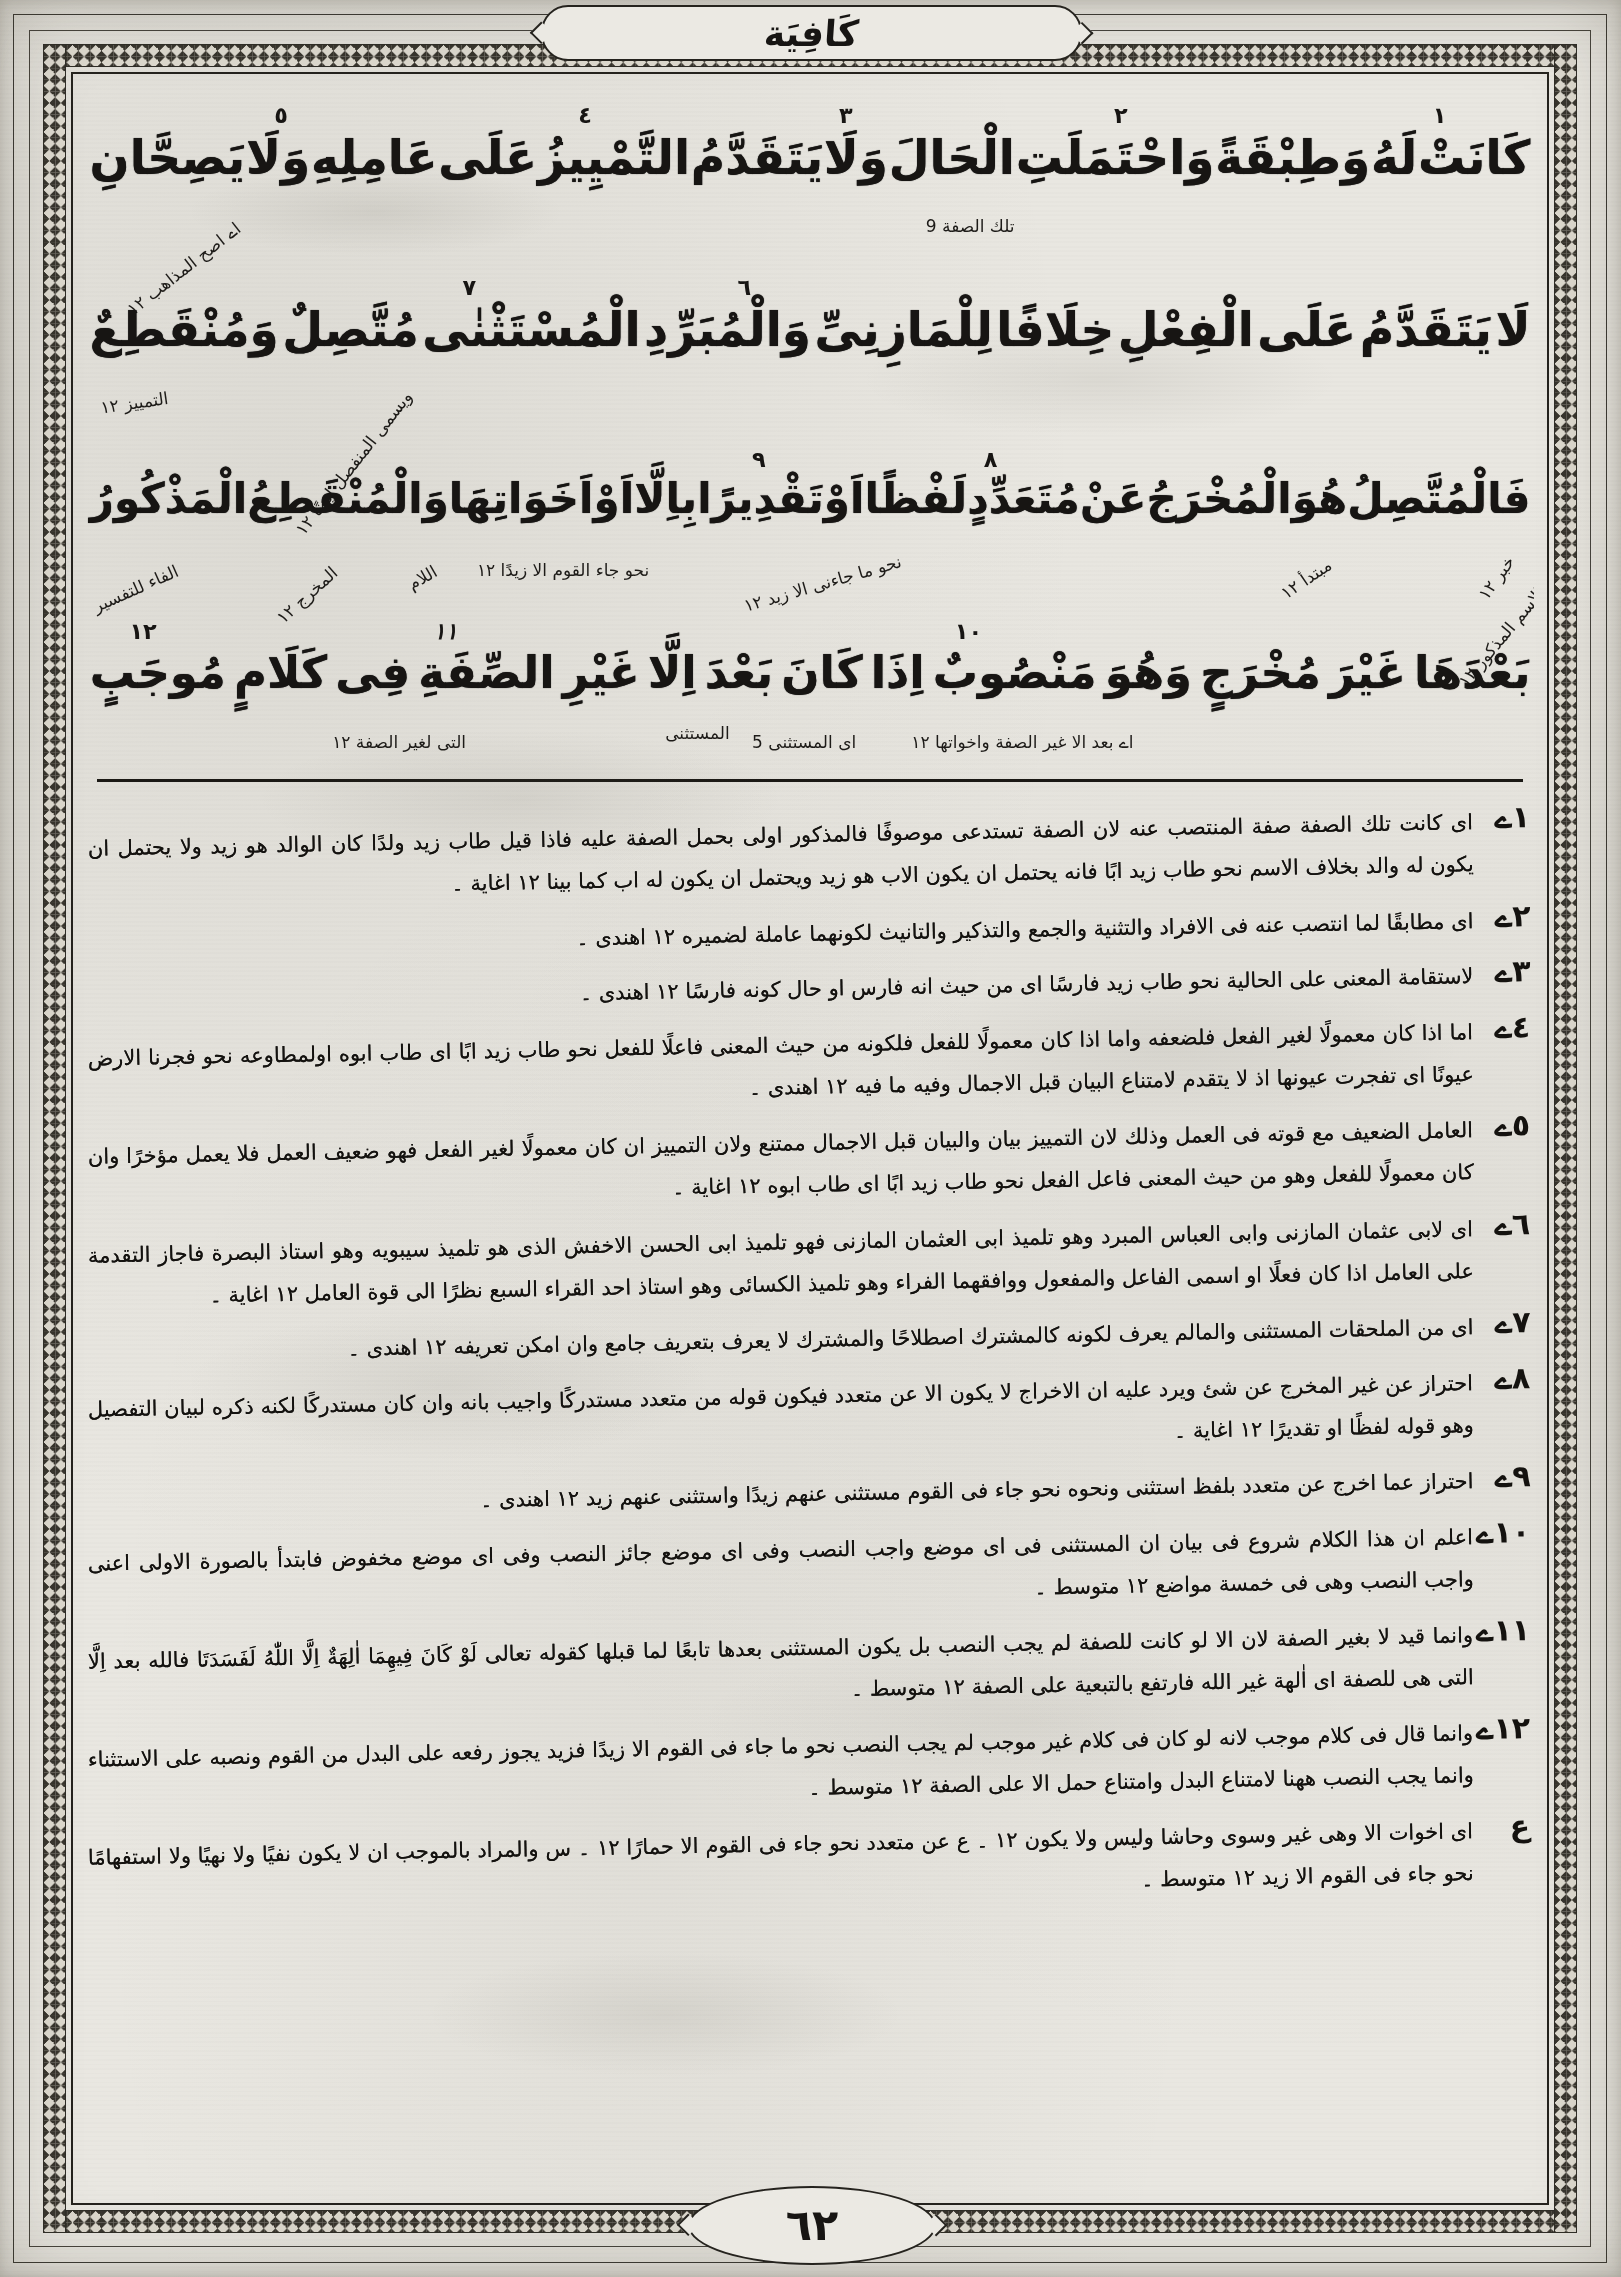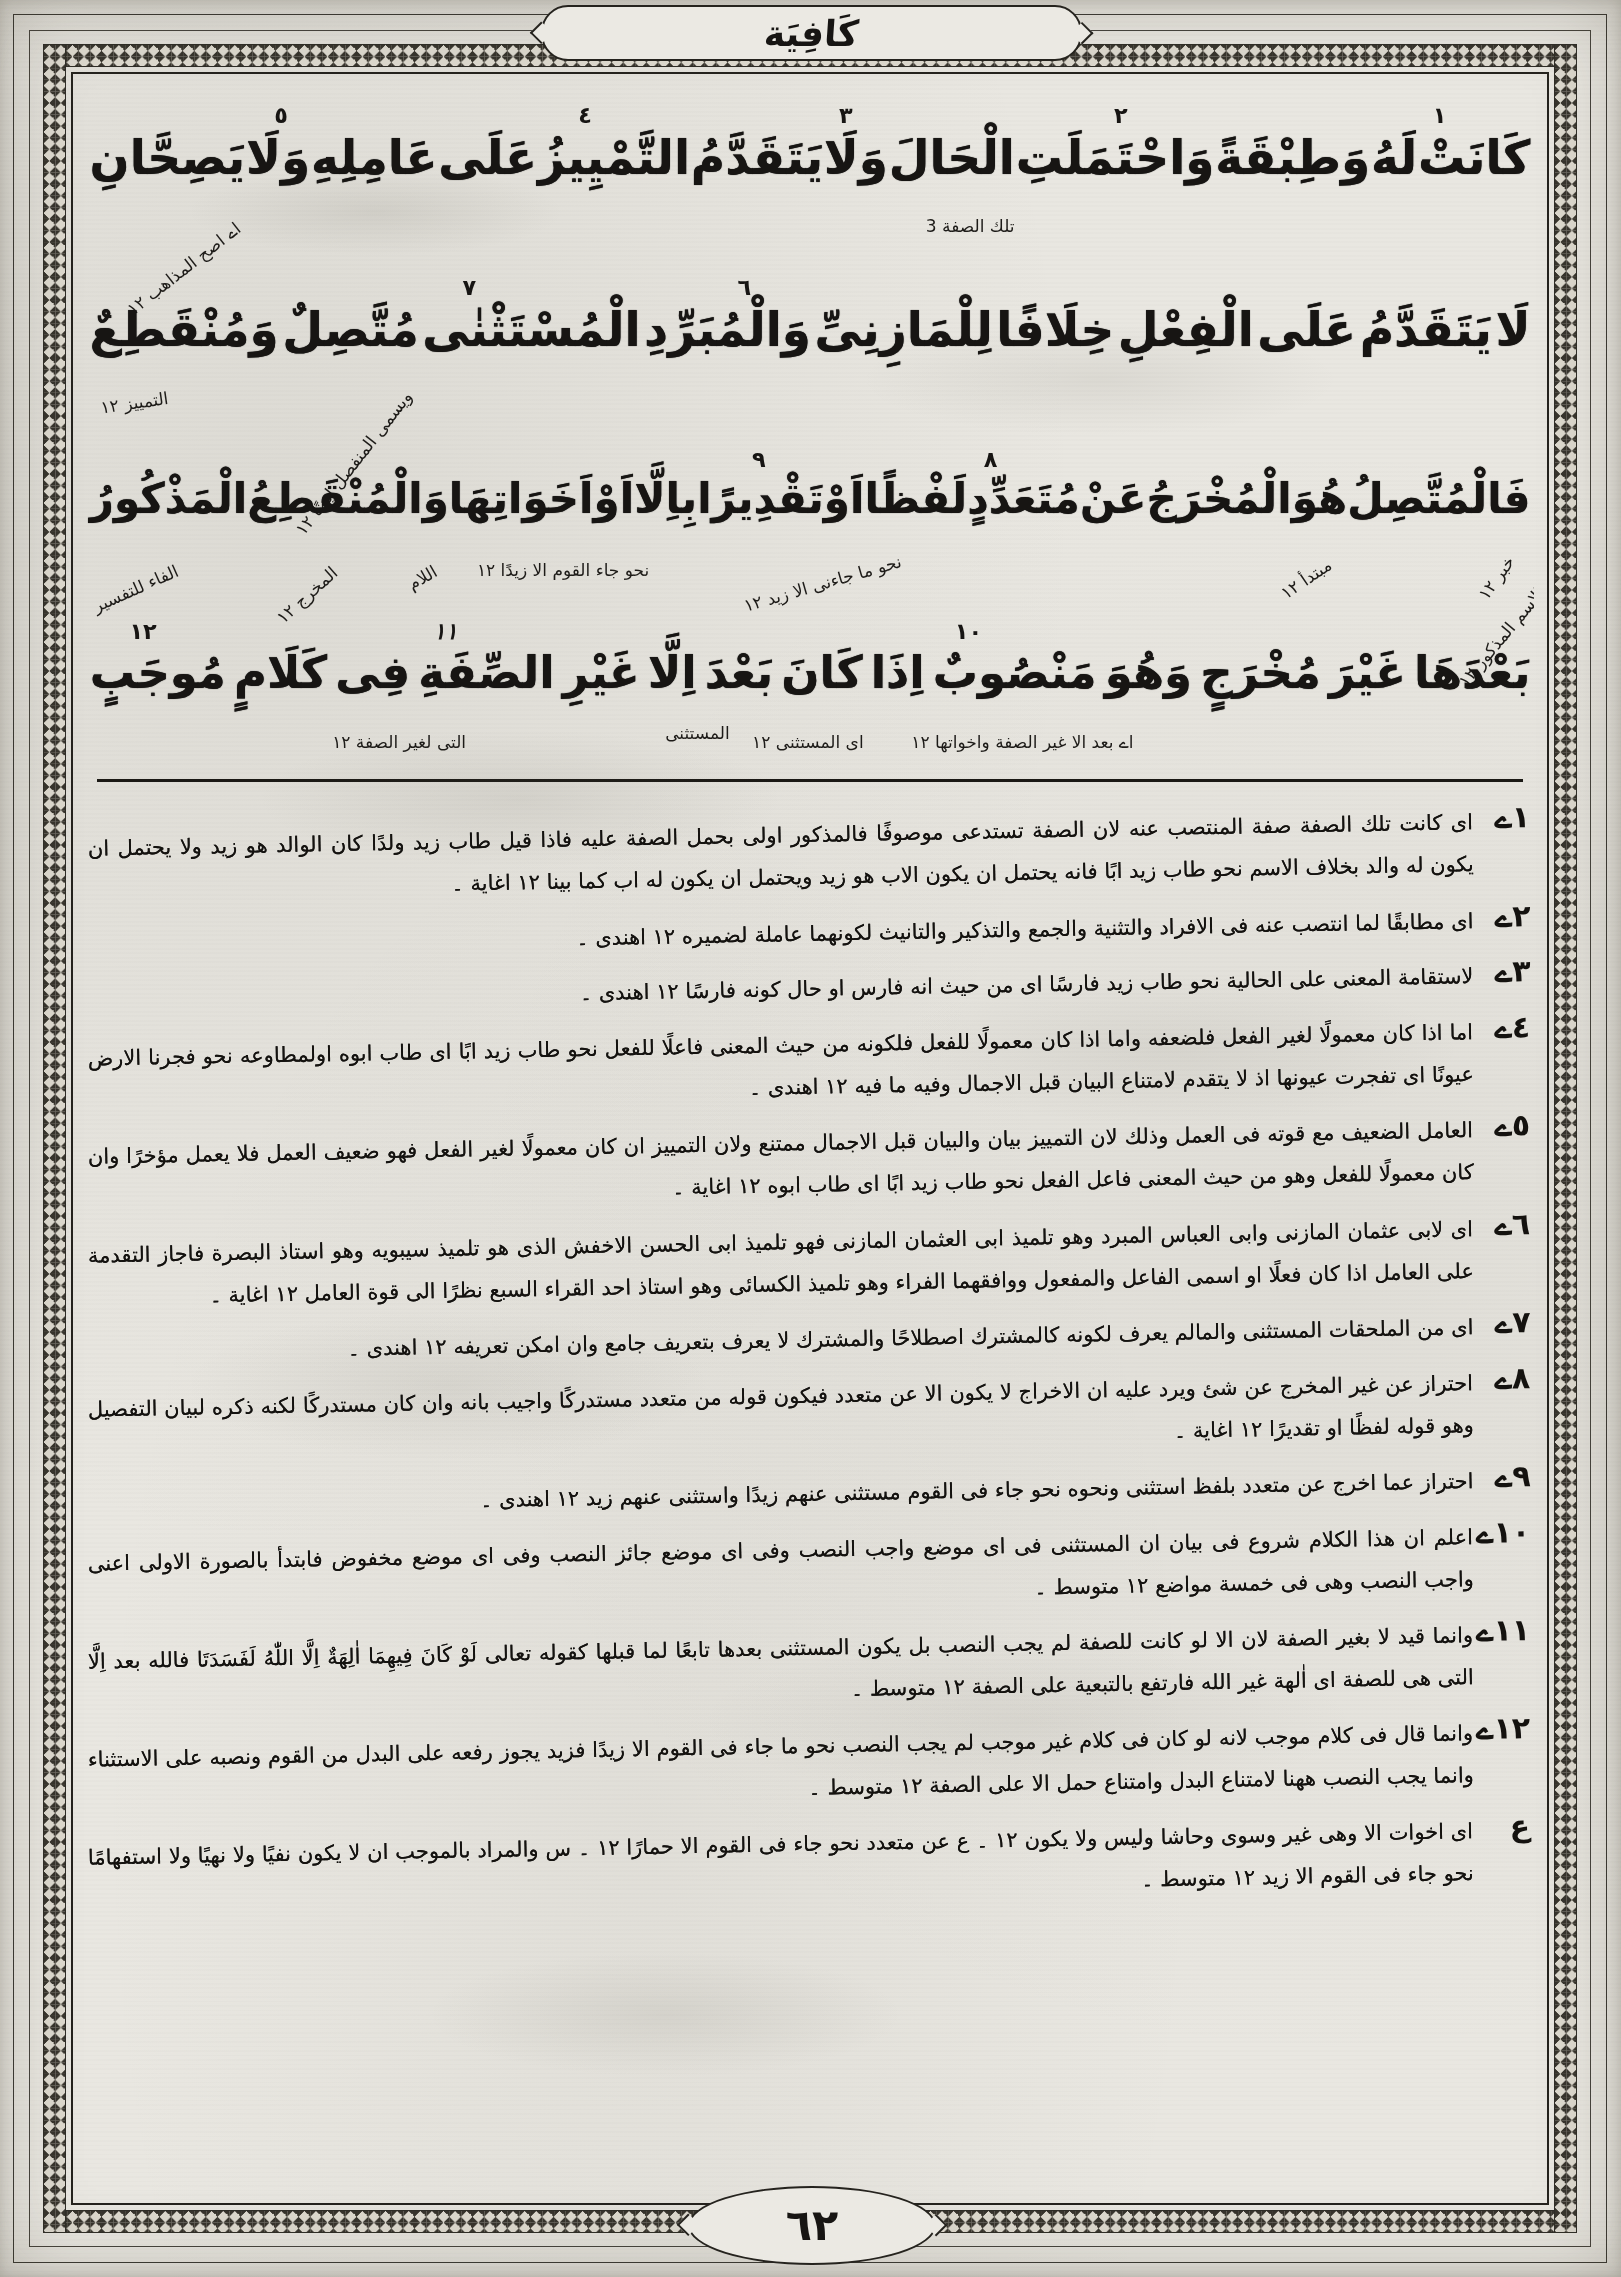--- a/index.html
+++ b/index.html
@@ -111,21 +111,21 @@
             <span class="w">عَلَى</span>
             <span class="w">عَامِلِهِ</span>
             <span class="w">وَلَا</span>
             <span class="w">يَصِحَّانِ</span>
           </div>
           <span class="ref" style="left: 93%;">١</span>
           <span class="ref" style="left: 71%;">٢</span>
           <span class="ref" style="left: 52%;">٣</span>
           <span class="ref" style="left: 34%;">٤</span>
           <span class="ref" style="left: 13%;">٥</span>
-          <span class="ann" style="left: 58%;">تلك الصفة 3</span>
+          <span class="ann" style="left: 58%;">تلك الصفة 9</span>
           <span class="ann" style="left: 1%; transform: rotate(-38deg);">اے اصح المذاهب ١٢</span>
         </div>
         <div class="matn-line">
           <div class="matn-text">
             <span class="w">لَا</span>
             <span class="w">يَتَقَدَّمُ</span>
             <span class="w">عَلَى</span>
             <span class="w">الْفِعْلِ</span>
             <span class="w">خِلَافًا</span>
             <span class="w">لِلْمَازِنِىِّ</span>
@@ -180,21 +180,21 @@
             <span class="w">غَيْرِ</span>
             <span class="w">الصِّفَةِ</span>
             <span class="w">فِى</span>
             <span class="w">كَلَامٍ</span>
             <span class="w">مُوجَبٍ</span>
           </div>
           <span class="ref" style="left: 60%;">١٠</span>
           <span class="ref" style="left: 24%; font-style: italic;">١١</span>
           <span class="ref" style="left: 3%;">١٢</span>
           <span class="ann" style="left: 57%;">اے بعد الا غير الصفة واخواتها ١٢</span>
-          <span class="ann" style="left: 46%;">اى المستثنى ١٢</span>
+          <span class="ann" style="left: 46%;">اى المستثنى 5</span>
           <span class="ann" style="left: 40%; margin-top: -9px;">المستثنى</span>
           <span class="ann" style="left: 17%; text-align: right;">التى لغير الصفة ١٢</span>
         </div>
       </div>
     <div class="divider"></div>
     <div class="commentary">
         <div class="note"><span class="note-num">١ے</span><span class="note-text">اى كانت تلك الصفة صفة المنتصب عنه لان الصفة تستدعى موصوفًا فالمذكور اولى بحمل الصفة عليه فاذا قيل طاب زيد ولدًا كان الوالد هو زيد ولا يحتمل ان يكون له والد بخلاف الاسم نحو طاب زيد ابًا فانه يحتمل ان يكون الاب هو زيد ويحتمل ان يكون له اب كما بينا ١٢ اغاية ۔</span></div>
         <div class="note"><span class="note-num">٢ے</span><span class="note-text">اى مطابقًا لما انتصب عنه فى الافراد والتثنية والجمع والتذكير والتانيث لكونهما عاملة لضميره ١٢ اهندى ۔</span></div>
         <div class="note"><span class="note-num">٣ے</span><span class="note-text">لاستقامة المعنى على الحالية نحو طاب زيد فارسًا اى من حيث انه فارس او حال كونه فارسًا ١٢ اهندى ۔</span></div>
         <div class="note"><span class="note-num">٤ے</span><span class="note-text">اما اذا كان معمولًا لغير الفعل فلضعفه واما اذا كان معمولًا للفعل فلكونه من حيث المعنى فاعلًا للفعل نحو طاب زيد ابًا اى طاب ابوه اولمطاوعه نحو فجرنا الارض عيونًا اى تفجرت عيونها اذ لا يتقدم لامتناع البيان قبل الاجمال وفيه ما فيه ١٢ اهندى ۔</span></div>

